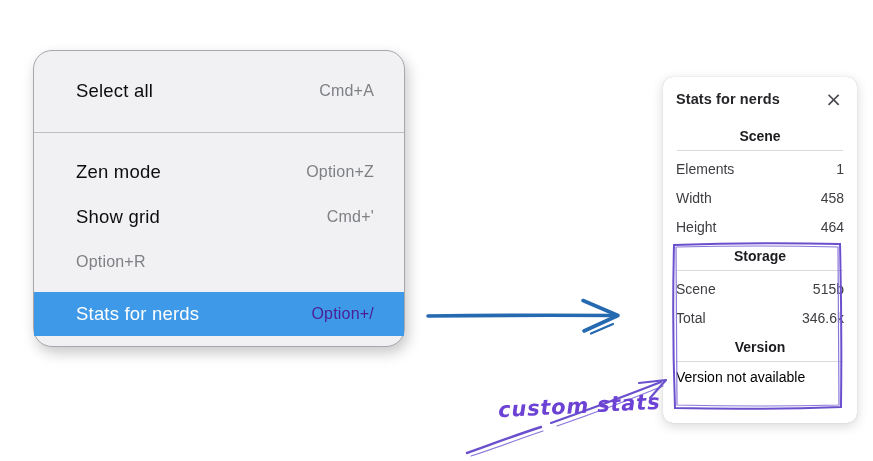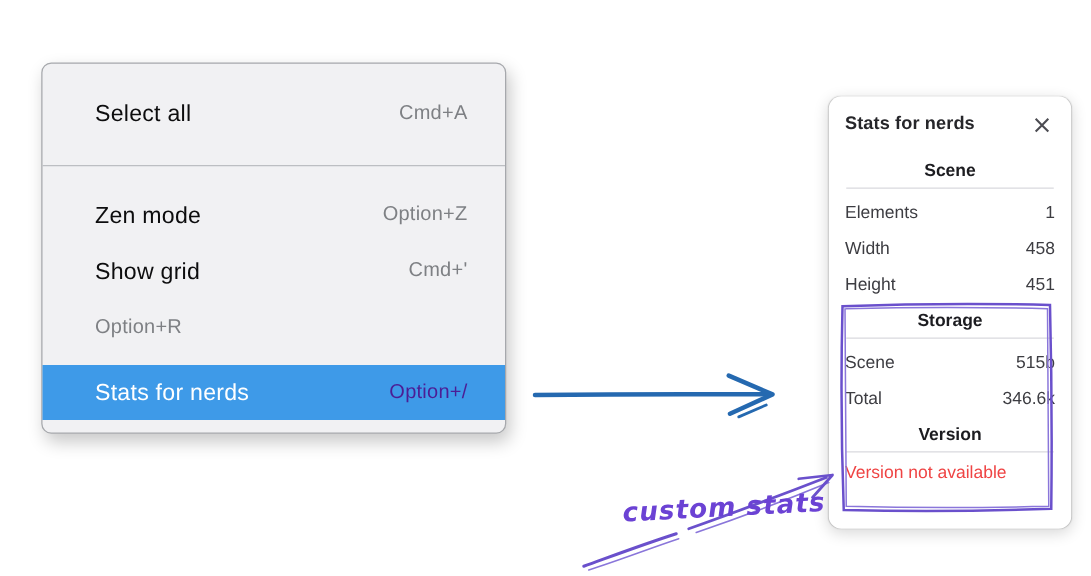--- a/index.html
+++ b/index.html
@@ -11,21 +11,21 @@
     overflow: hidden;
   }
 
   
   .menu {
     position: absolute; left: 33px; top: 50px;
     width: 372px; height: 297px;
     box-sizing: border-box;
     background: #f1f1f3;
     border: 1px solid #a6a8ac;
-    border-radius: 8px;
+    border-radius: 19px;
     box-shadow: 3px 6px 14px rgba(0,0,0,.22);
     padding-top: 17px;
   }
   .menu-item {
     height: 45px;
     display: flex; align-items: center; justify-content: space-between;
     padding: 0 30px 0 42px;
     font-size: 18.5px; color: #0d0d0e;
     letter-spacing: .2px;
     cursor: default;
@@ -62,21 +62,21 @@
   }
   .sec-header { text-align: center; font-weight: bold; font-size: 14px; color: #1c1c20; margin-top: 18px; }
   .sec-header.tight { margin-top: 7px; }
   .hrule { border: none; border-top: 1px solid #d9d9de; margin: 6px 1px 3px 1px; }
   .stat-row {
     display: flex; justify-content: space-between; align-items: center;
     height: 29px;
   }
   .stat-label { color: #3d3d42; }
   .stat-value { color: #3d3d42; text-align: right; }
-  .note-row { margin-top: 7px; color: #ef4444; }
+  .note-row { margin-top: 7px; color: #000000; }
 
   
   .overlay {
     position: absolute; left: 0; top: 0;
     pointer-events: none; z-index: 5;
   }
   .annotation-text {
     position: absolute; left: 498px; top: 394px;
     font-family: "DejaVu Sans", sans-serif;
     font-style: italic; font-weight: 600;
@@ -124,21 +124,21 @@
   <div class="stat-row">
     <span class="stat-label">Elements</span>
     <span class="stat-value">1</span>
   </div>
   <div class="stat-row">
     <span class="stat-label">Width</span>
     <span class="stat-value">458</span>
   </div>
   <div class="stat-row">
     <span class="stat-label">Height</span>
-    <span class="stat-value">451</span>
+    <span class="stat-value">464</span>
   </div>
 
   <div class="sec-header tight">Storage</div>
   <hr class="hrule">
   <div class="stat-row">
     <span class="stat-label">Scene</span>
     <span class="stat-value">515b</span>
   </div>
   <div class="stat-row">
     <span class="stat-label">Total</span>

